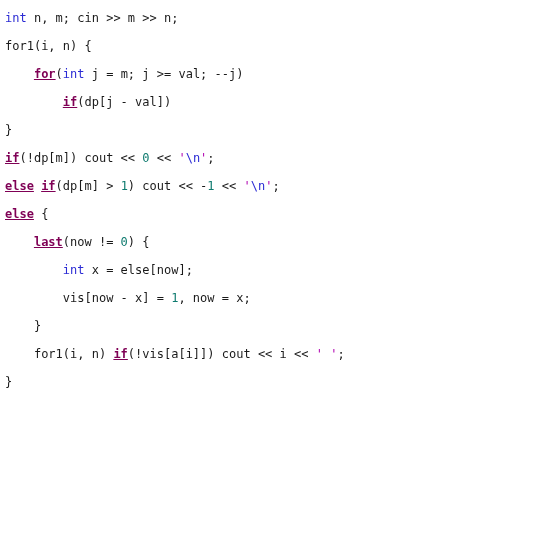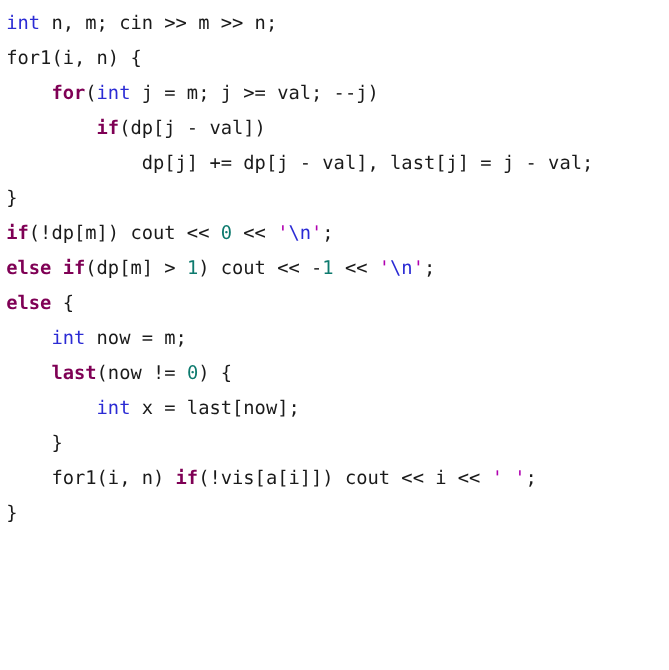--- a/index.html
+++ b/index.html
@@ -16,50 +16,49 @@
   #code-viewer {
     width: 535px;
     height: 536px;
     background: #ffffff;
     padding: 4px 0 0 5px;
     box-sizing: border-box;
   }
   .code-line {
     height: 28px;
     line-height: 28px;
-    font-size: 15px;
+    font-size: 12px;
     white-space: pre;
     color: #1a1a1a;
     letter-spacing: 0px;
   }
   .tok {
     white-space: pre;
   }
   .tok-plain    { color: #1a1a1a; }
-  .tok-keyword  { color: #7f0055; font-weight: bold; }
+  .tok-keyword  { color: #7f0055; font-weight: bold; text-decoration: underline; }
   .tok-type     { color: #2b2bd4; }
   .tok-number   { color: #0d7a6e; }
   .tok-quote    { color: #b000b0; }
   .tok-escape   { color: #2b2bd4; }
   .tok-macro    { color: #1a1a1a; margin-top: 15px; }
 </style>
 </head>
 <body>
 
 <div id="code-viewer">
   <div id="code-lines">
       <div class="code-line"><span class="tok tok-type">int</span><span class="tok tok-plain"> n, m; cin &gt;&gt; m &gt;&gt; n;</span></div>
       <div class="code-line"><span class="tok tok-macro">for1</span><span class="tok tok-plain">(i, n) {</span></div>
       <div class="code-line"><span class="tok tok-plain">    </span><span class="tok tok-keyword">for</span><span class="tok tok-plain">(</span><span class="tok tok-type">int</span><span class="tok tok-plain"> j = m; j &gt;= val; --j)</span></div>
       <div class="code-line"><span class="tok tok-plain">        </span><span class="tok tok-keyword">if</span><span class="tok tok-plain">(dp[j - val])</span></div>
-      <div class="code-line"><span class="tok tok-plain">            dp[j] += dp[j - val], last[j] = j - val;</span></div>
       <div class="code-line"><span class="tok tok-plain">}</span></div>
       <div class="code-line"><span class="tok tok-keyword">if</span><span class="tok tok-plain">(!dp[m]) cout &lt;&lt; </span><span class="tok tok-number">0</span><span class="tok tok-plain"> &lt;&lt; </span><span class="tok tok-quote">'</span><span class="tok tok-escape">\n</span><span class="tok tok-quote">'</span><span class="tok tok-plain">;</span></div>
       <div class="code-line"><span class="tok tok-keyword">else</span><span class="tok tok-plain"> </span><span class="tok tok-keyword">if</span><span class="tok tok-plain">(dp[m] &gt; </span><span class="tok tok-number">1</span><span class="tok tok-plain">) cout &lt;&lt; -</span><span class="tok tok-number">1</span><span class="tok tok-plain"> &lt;&lt; </span><span class="tok tok-quote">'</span><span class="tok tok-escape">\n</span><span class="tok tok-quote">'</span><span class="tok tok-plain">;</span></div>
       <div class="code-line"><span class="tok tok-keyword">else</span><span class="tok tok-plain"> {</span></div>
-      <div class="code-line"><span class="tok tok-plain">    </span><span class="tok tok-type">int</span><span class="tok tok-plain"> now = m;</span></div>
       <div class="code-line"><span class="tok tok-plain">    </span><span class="tok tok-keyword">last</span><span class="tok tok-plain">(now != </span><span class="tok tok-number">0</span><span class="tok tok-plain">) {</span></div>
-      <div class="code-line"><span class="tok tok-plain">        </span><span class="tok tok-type">int</span><span class="tok tok-plain"> x = last[now];</span></div>
+      <div class="code-line"><span class="tok tok-plain">        </span><span class="tok tok-type">int</span><span class="tok tok-plain"> x = else[now];</span></div>
+      <div class="code-line"><span class="tok tok-plain">        vis[now - x] = </span><span class="tok tok-number">1</span><span class="tok tok-plain">, now = x;</span></div>
       <div class="code-line"><span class="tok tok-plain">    }</span></div>
       <div class="code-line"><span class="tok tok-plain">    </span><span class="tok tok-macro">for1</span><span class="tok tok-plain">(i, n) </span><span class="tok tok-keyword">if</span><span class="tok tok-plain">(!vis[a[i]]) cout &lt;&lt; i &lt;&lt; </span><span class="tok tok-quote">' '</span><span class="tok tok-plain">;</span></div>
       <div class="code-line"><span class="tok tok-plain">}</span></div>
     </div>
 </div>
 
 </body></html>

